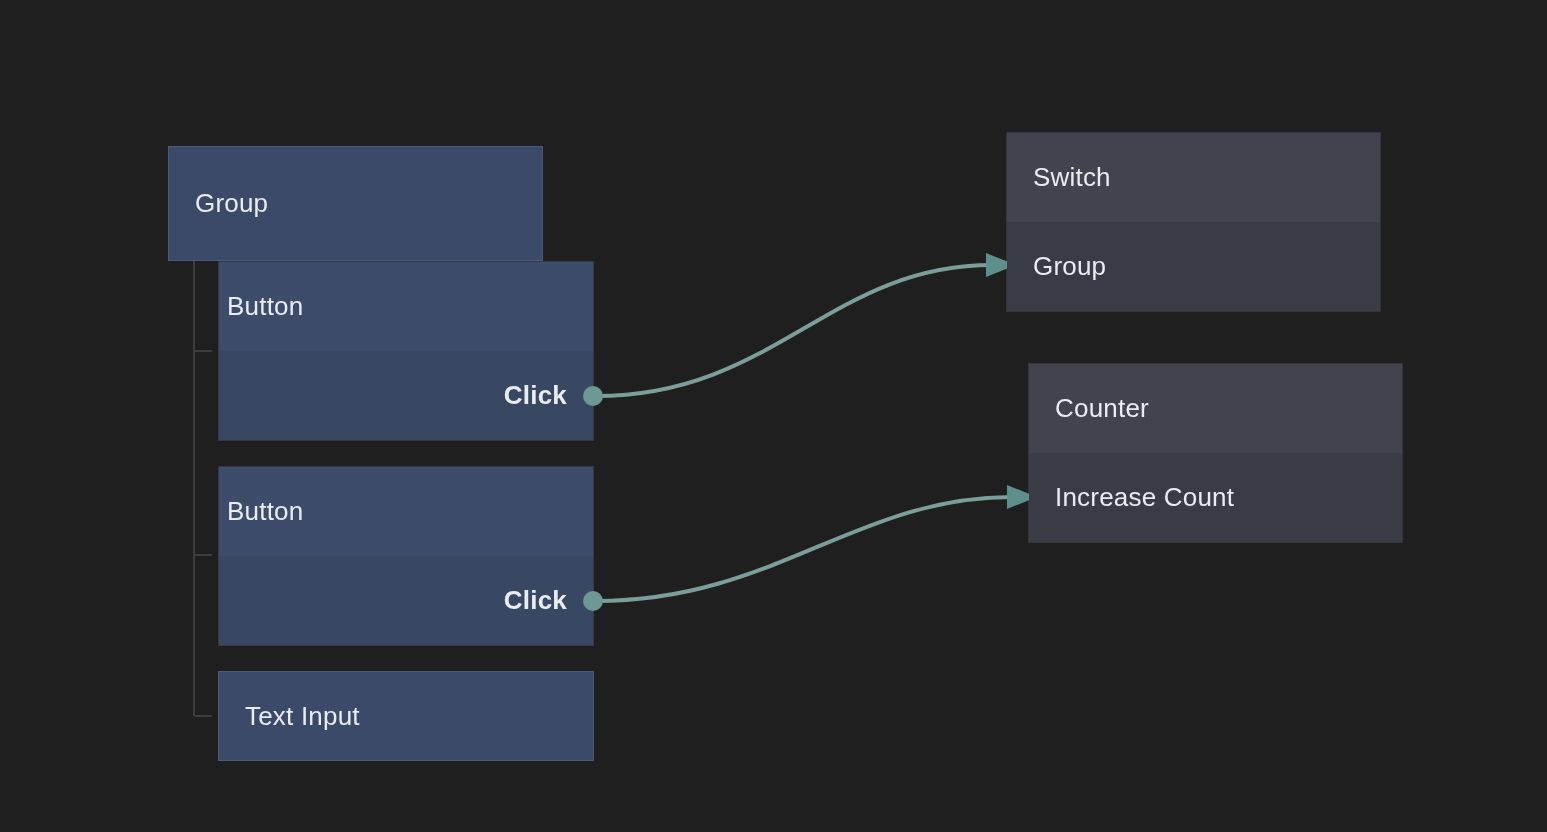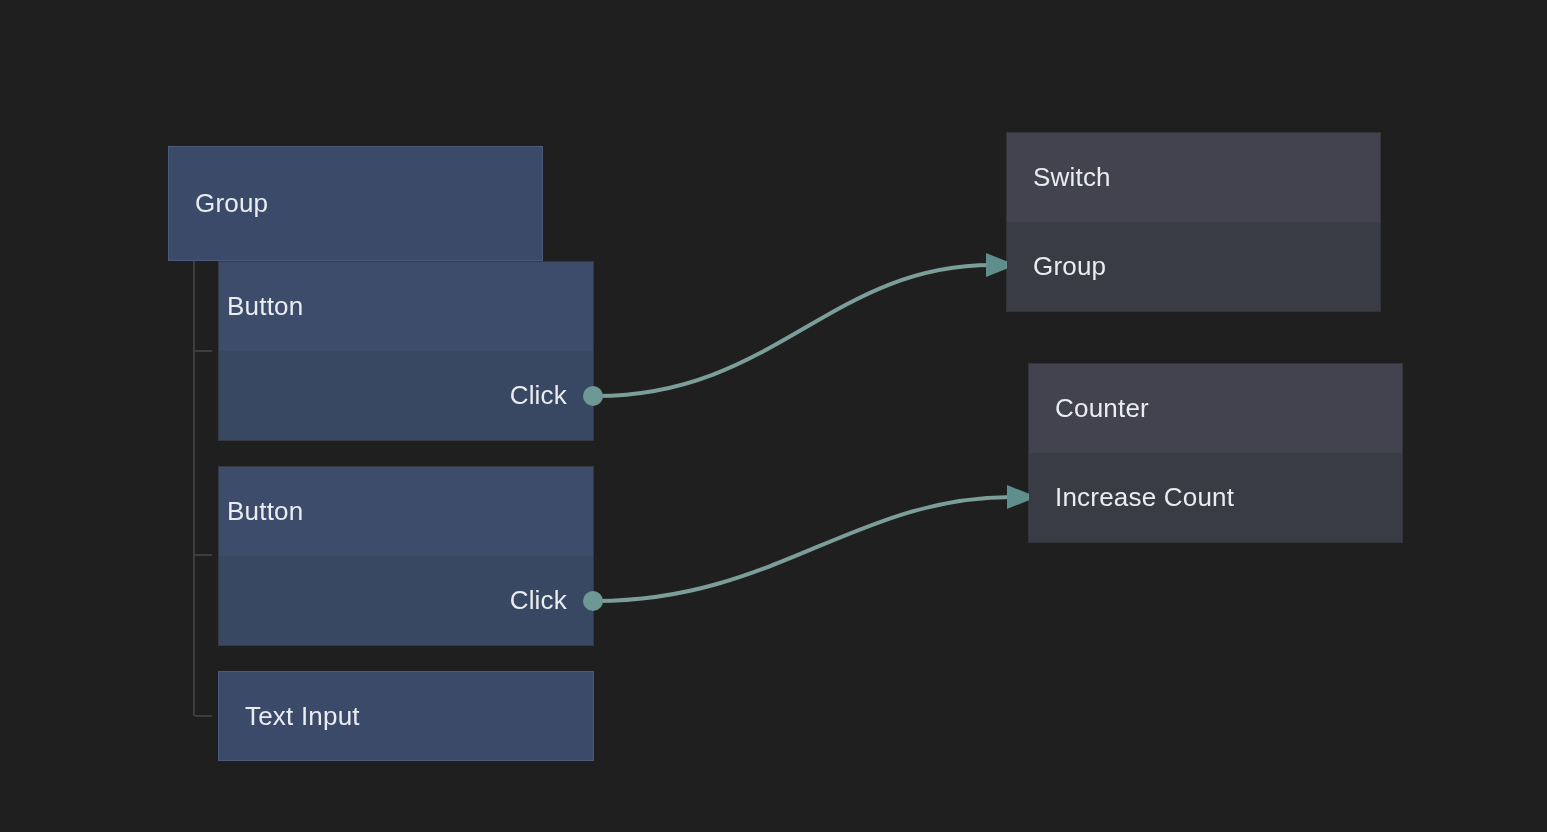--- a/index.html
+++ b/index.html
@@ -37,21 +37,21 @@
     color: var(--text, #e9ecf1);
     position: relative;
   }
   .node.blue-solid { background: var(--blue-solid, #3b4a69); }
   .node.blue .title    { background: var(--blue-header, #3d4c6a); padding-left: 8px; }
   .node.blue .port-row { background: var(--blue-body, #394862); }
   .node.gray { border-color: var(--gray-border, rgba(150,155,170,0.18)); }
   .node.gray .title    { background: var(--gray-header, #42434e); }
   .node.gray .port-row { background: var(--gray-body, #3a3c45); }
 
-  .port-row.out { justify-content: flex-end; }
+  .port-row.out { justify-content: flex-end; font-weight: bold; }
   .port-dot {
     position: absolute;
     right: -10px;
     top: 50%;
     transform: translateY(-50%);
     width: 20px;
     height: 20px;
     border-radius: 50%;
     background: var(--port, #6d9894);
   }

